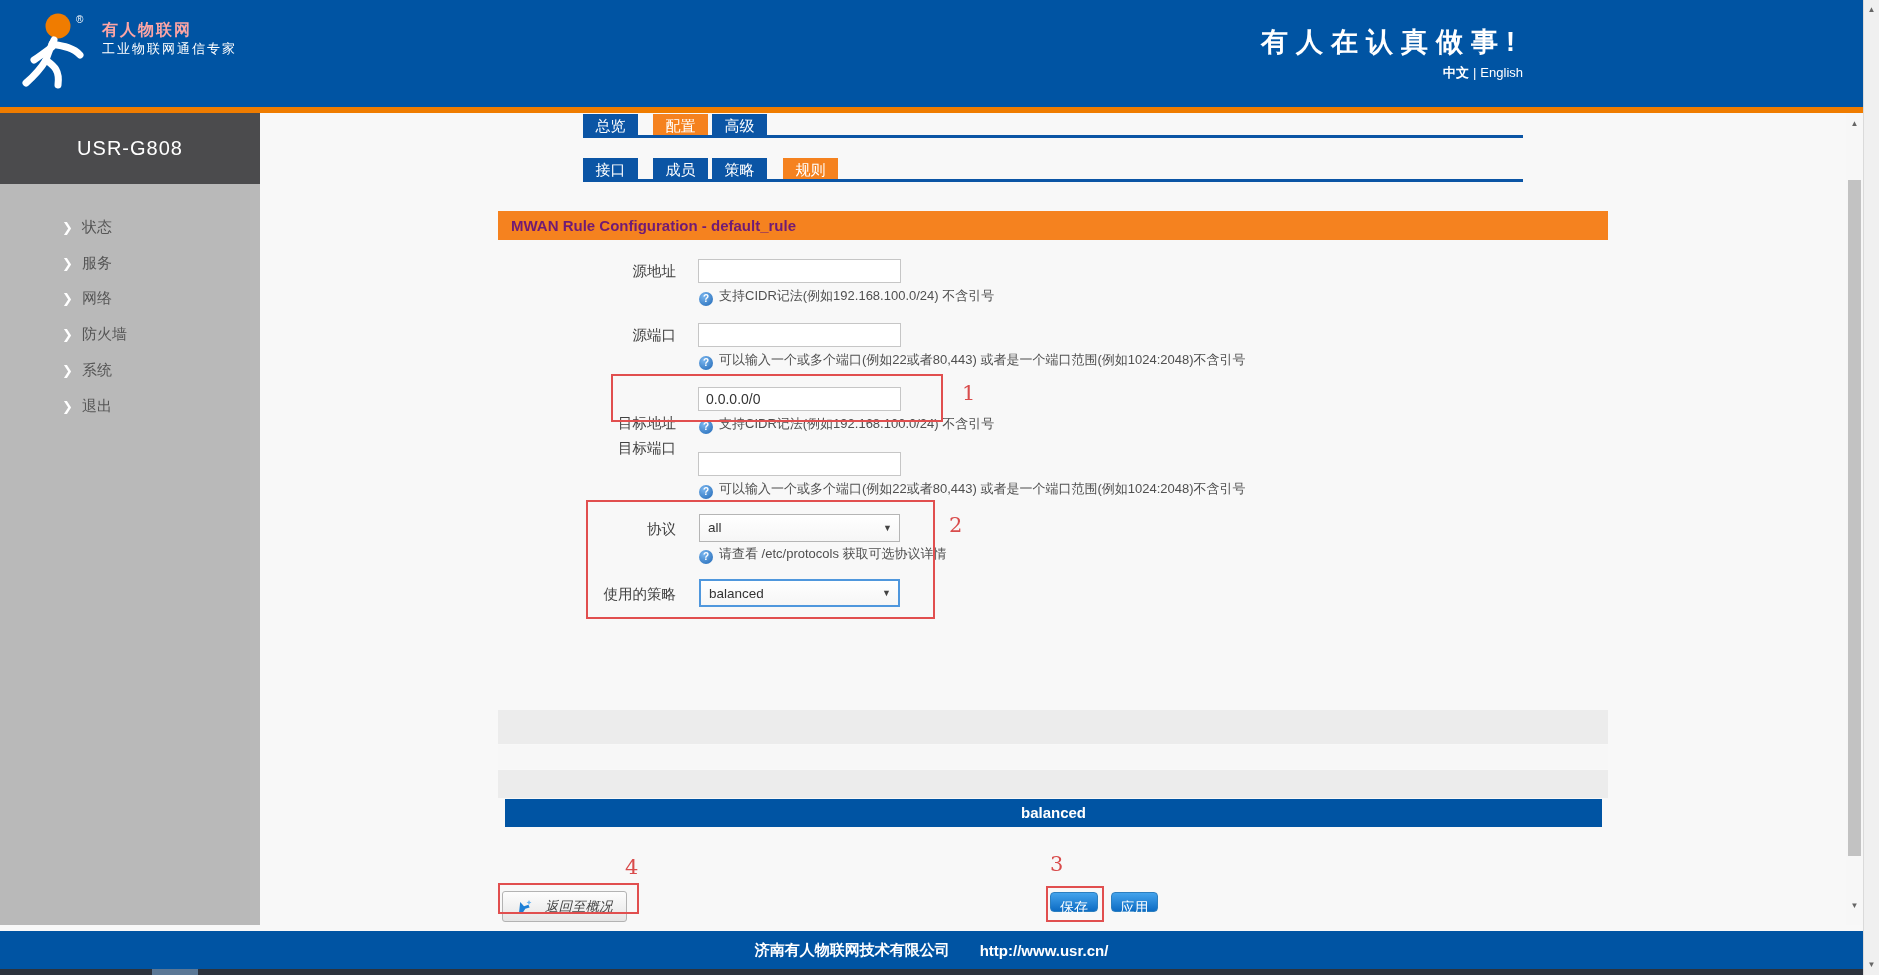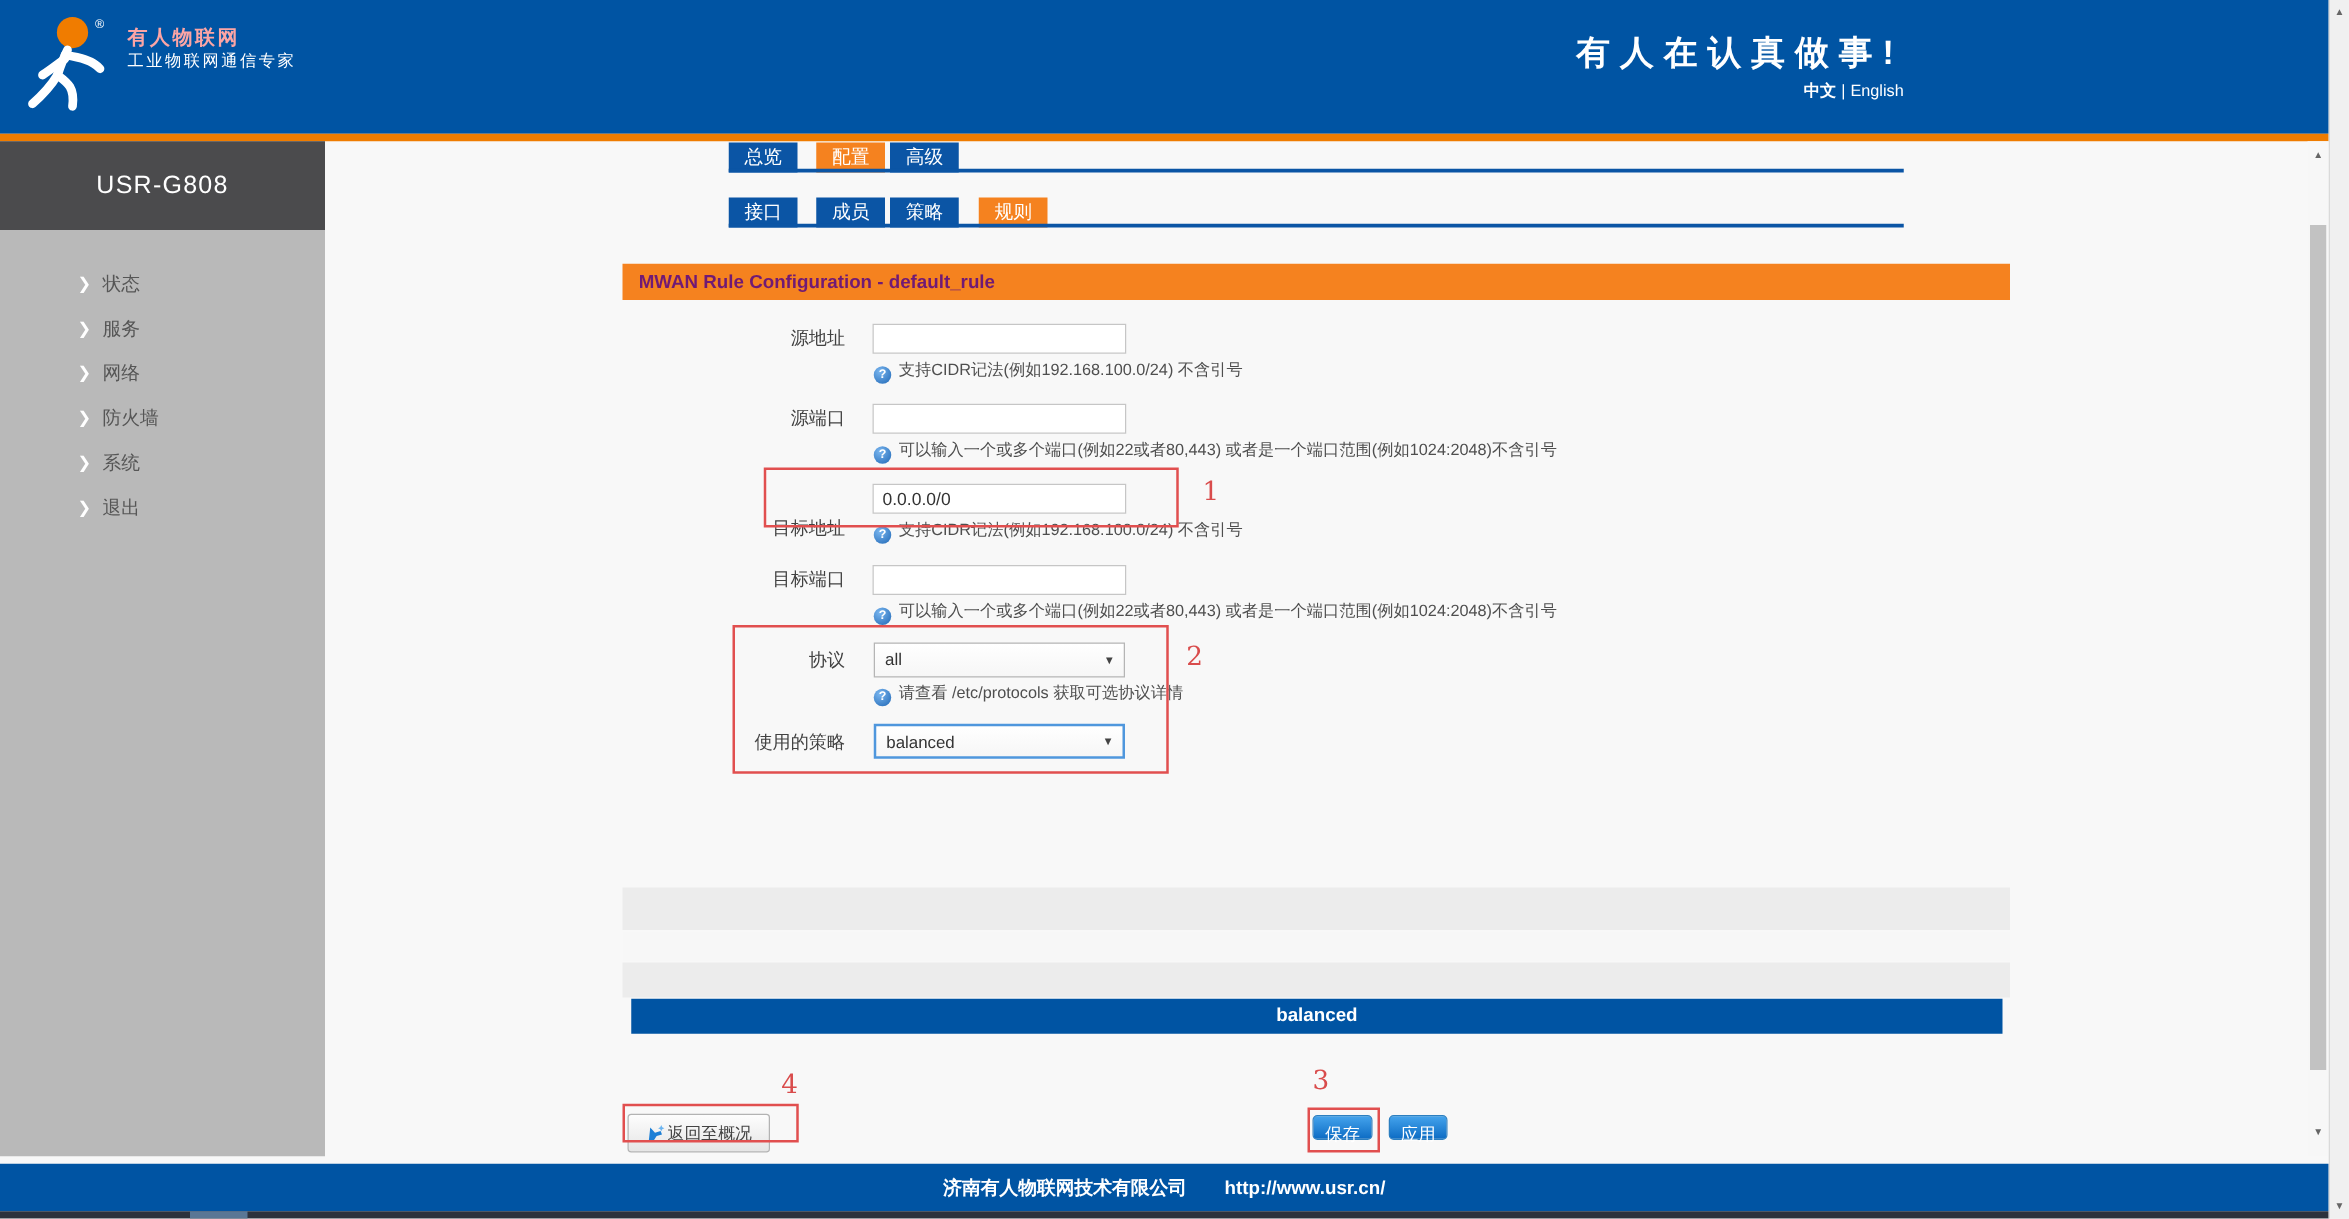--- a/index.html
+++ b/index.html
@@ -59,22 +59,22 @@
   .p-head{position:absolute;left:498px;top:661px;width:1110px;height:28px;background:#4a4a4a;
           color:#fff;font-size:15px;font-weight:600;line-height:28px;padding-left:12px;}
   .p-row1{position:absolute;left:498px;top:710px;width:1110px;height:34px;background:#ececec;}
   .p-row2{position:absolute;left:498px;top:745px;width:1110px;height:24px;background:#f7f7f7;}
   .p-row3{position:absolute;left:498px;top:770px;width:1110px;height:28px;background:#ececec;}
   .p-bar{position:absolute;left:505px;top:799px;width:1097px;height:28px;background:#0054a3;
          color:#fff;font-size:15px;font-weight:bold;text-align:center;line-height:28px;}
 
   
   .btn-back{position:absolute;left:502px;top:891px;height:31px;padding:0 13px;
-            display:flex;align-items:center;gap:1px;background:linear-gradient(#fdfdfd,#e5e5e5);
-            border:1px solid #b3b3b3;border-radius:3px;cursor:pointer;}
+            display:flex;align-items:center;gap:12px;background:linear-gradient(#fdfdfd,#e5e5e5);
+            border:1px solid #b3b3b3;border-radius:3px;cursor:pointer;font-style:italic;}
   .btn-back .back-label{font-size:13.5px;color:#444;}
   .btn-blue{position:absolute;top:892px;width:48px;height:20px;border:1px solid #2c7fc0;border-radius:4px;
             background:linear-gradient(#44a3ec,#0d6cc4);color:#fff;font-size:14px;text-align:center;
             line-height:28px;cursor:pointer;}
   #btn-save{left:1050px;}
   #btn-apply{left:1111px;width:47px;}
 
   
   .ann-box{position:absolute;border:2px solid #e14f4f;z-index:40;pointer-events:none;}
   #ann-box-1{left:611px;top:374px;width:332px;height:48px;}
@@ -178,21 +178,21 @@
   <div id="form-rows">
       <div class="field-label" style="top: 261px;">源地址</div>
       <input class="field-input" type="text" value="" style="top: 259px;">
       <div class="help" style="top: 288px;"><span class="q">?</span><span>支持CIDR记法(例如192.168.100.0/24) 不含引号</span></div>
       <div class="field-label" style="top: 325px;">源端口</div>
       <input class="field-input" type="text" value="" style="top: 323px;">
       <div class="help" style="top: 352px;"><span class="q">?</span><span>可以输入一个或多个端口(例如22或者80,443) 或者是一个端口范围(例如1024:2048)不含引号</span></div>
       <div class="field-label" style="top: 389px; margin-top: 24px;">目标地址</div>
       <input class="field-input" type="text" value="0.0.0.0/0" style="top: 387px;">
       <div class="help" style="top: 416px;"><span class="q">?</span><span>支持CIDR记法(例如192.168.100.0/24) 不含引号</span></div>
-      <div class="field-label" style="top: 454px;">目标端口</div>
+      <div class="field-label" style="top: 438px;">目标端口</div>
       <input class="field-input" type="text" value="" style="top: 452px;">
       <div class="help" style="top: 481px;"><span class="q">?</span><span>可以输入一个或多个端口(例如22或者80,443) 或者是一个端口范围(例如1024:2048)不含引号</span></div>
       <div class="field-label" style="top: 519px;">协议</div>
       <div class="sel" style="top: 514px;">
         <span class="sel-text">all</span>
         <span class="caret">▼</span>
       </div>
       <div class="help" style="top: 546px;"><span class="q">?</span><span>请查看 /etc/protocols 获取可选协议详情</span></div>
       <div class="field-label" style="top: 584px;">使用的策略</div>
       <div class="sel focused" style="top: 579px;">

